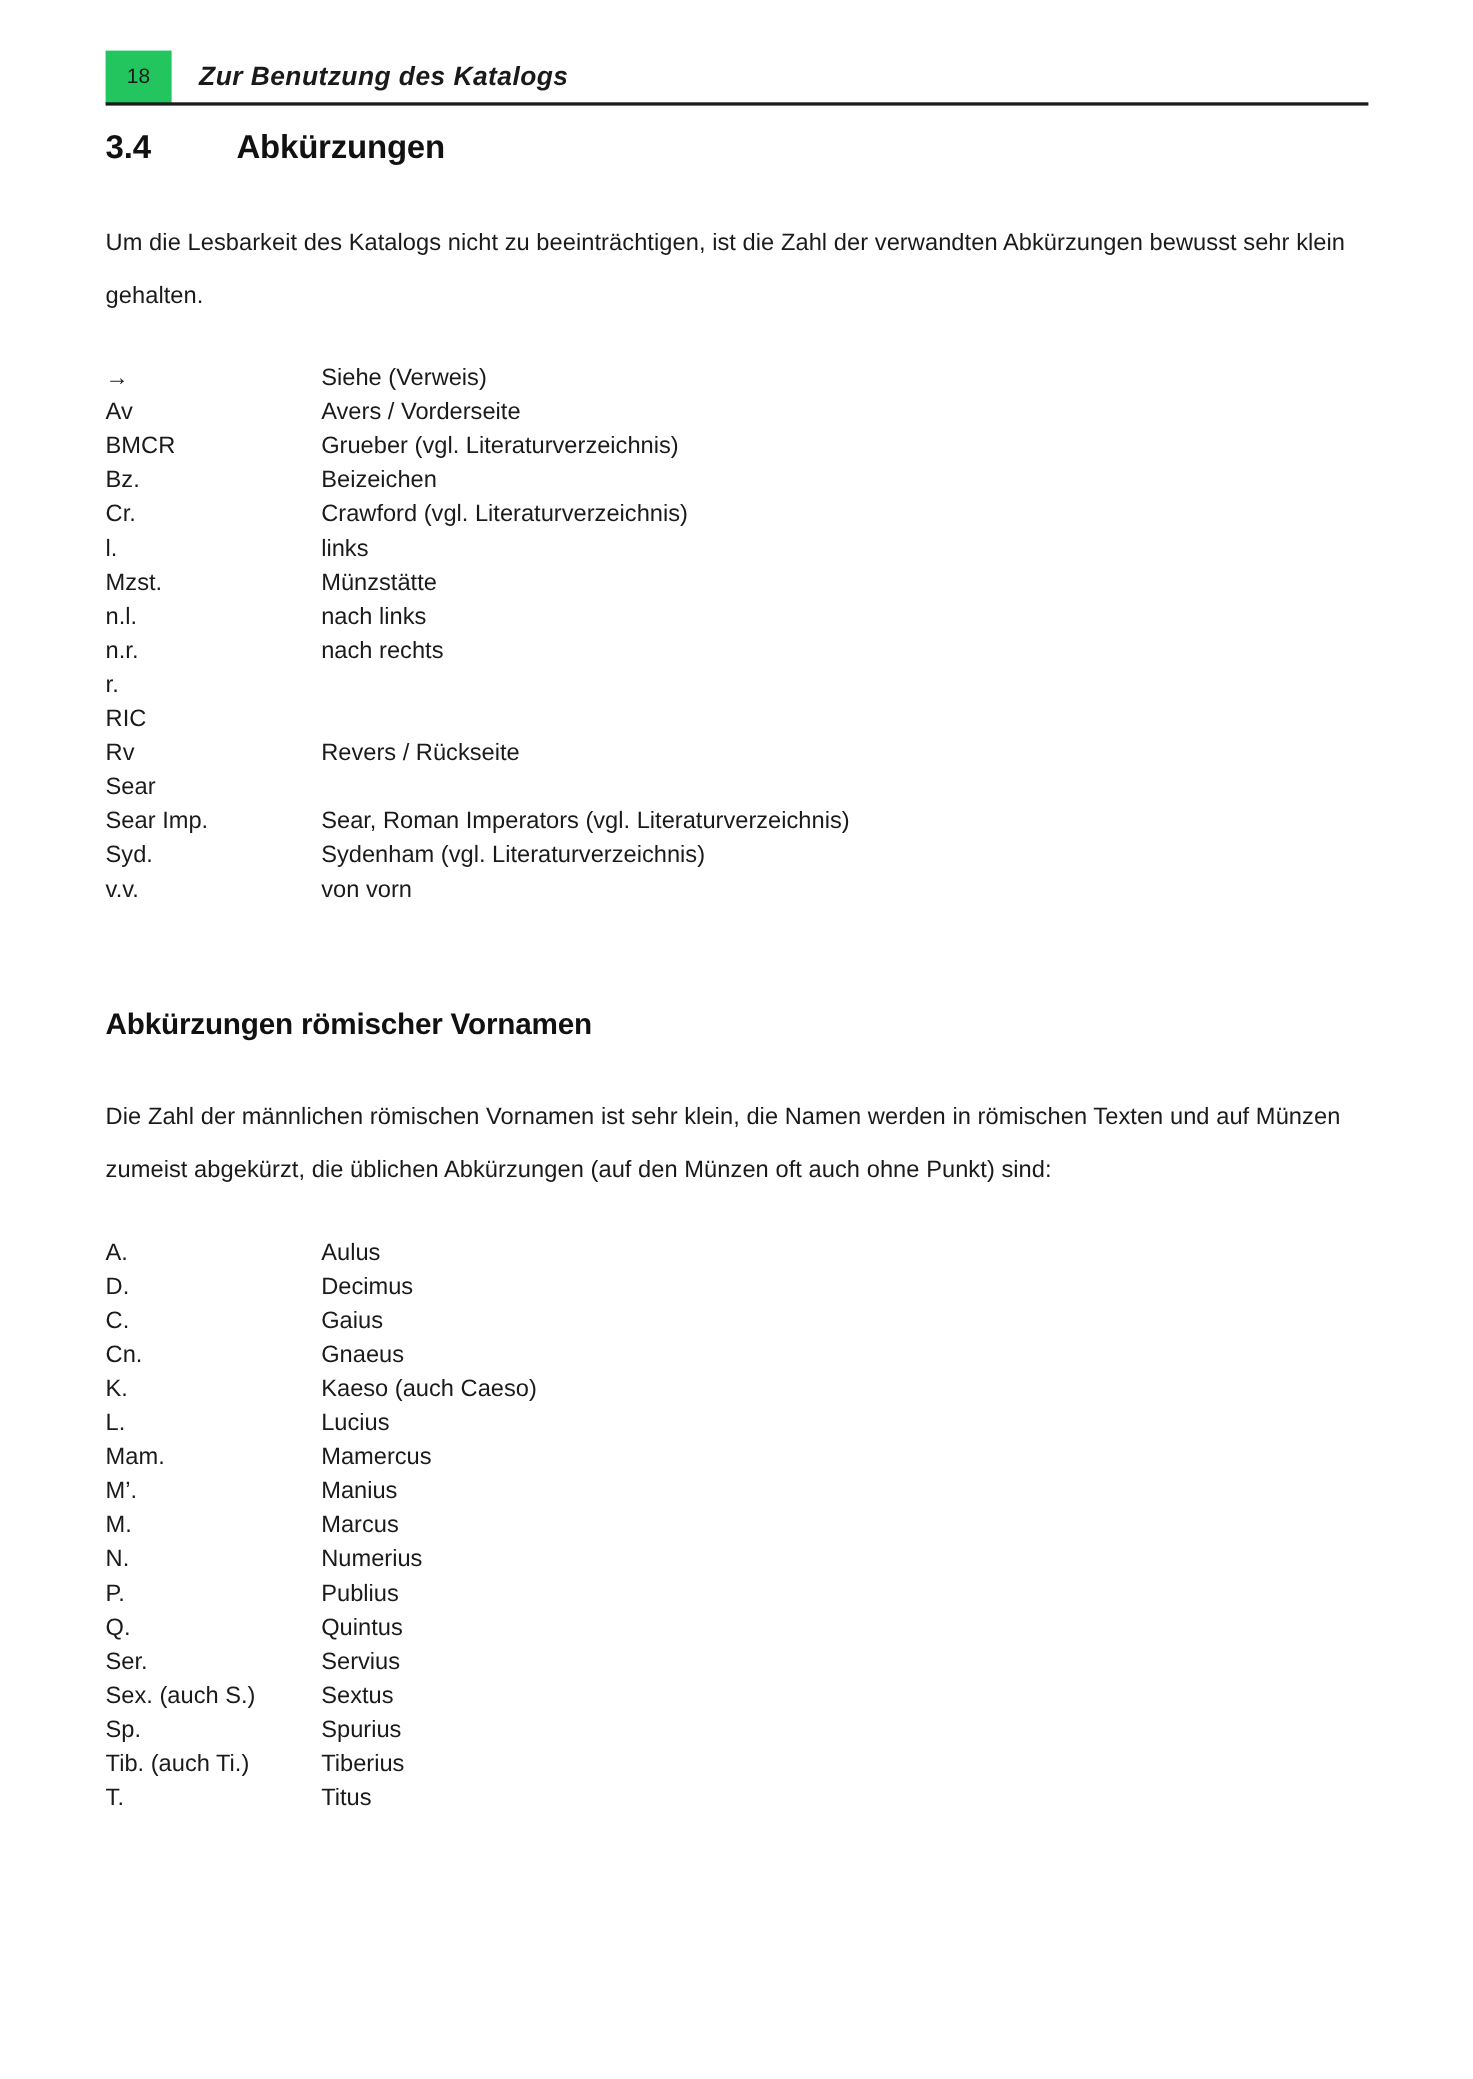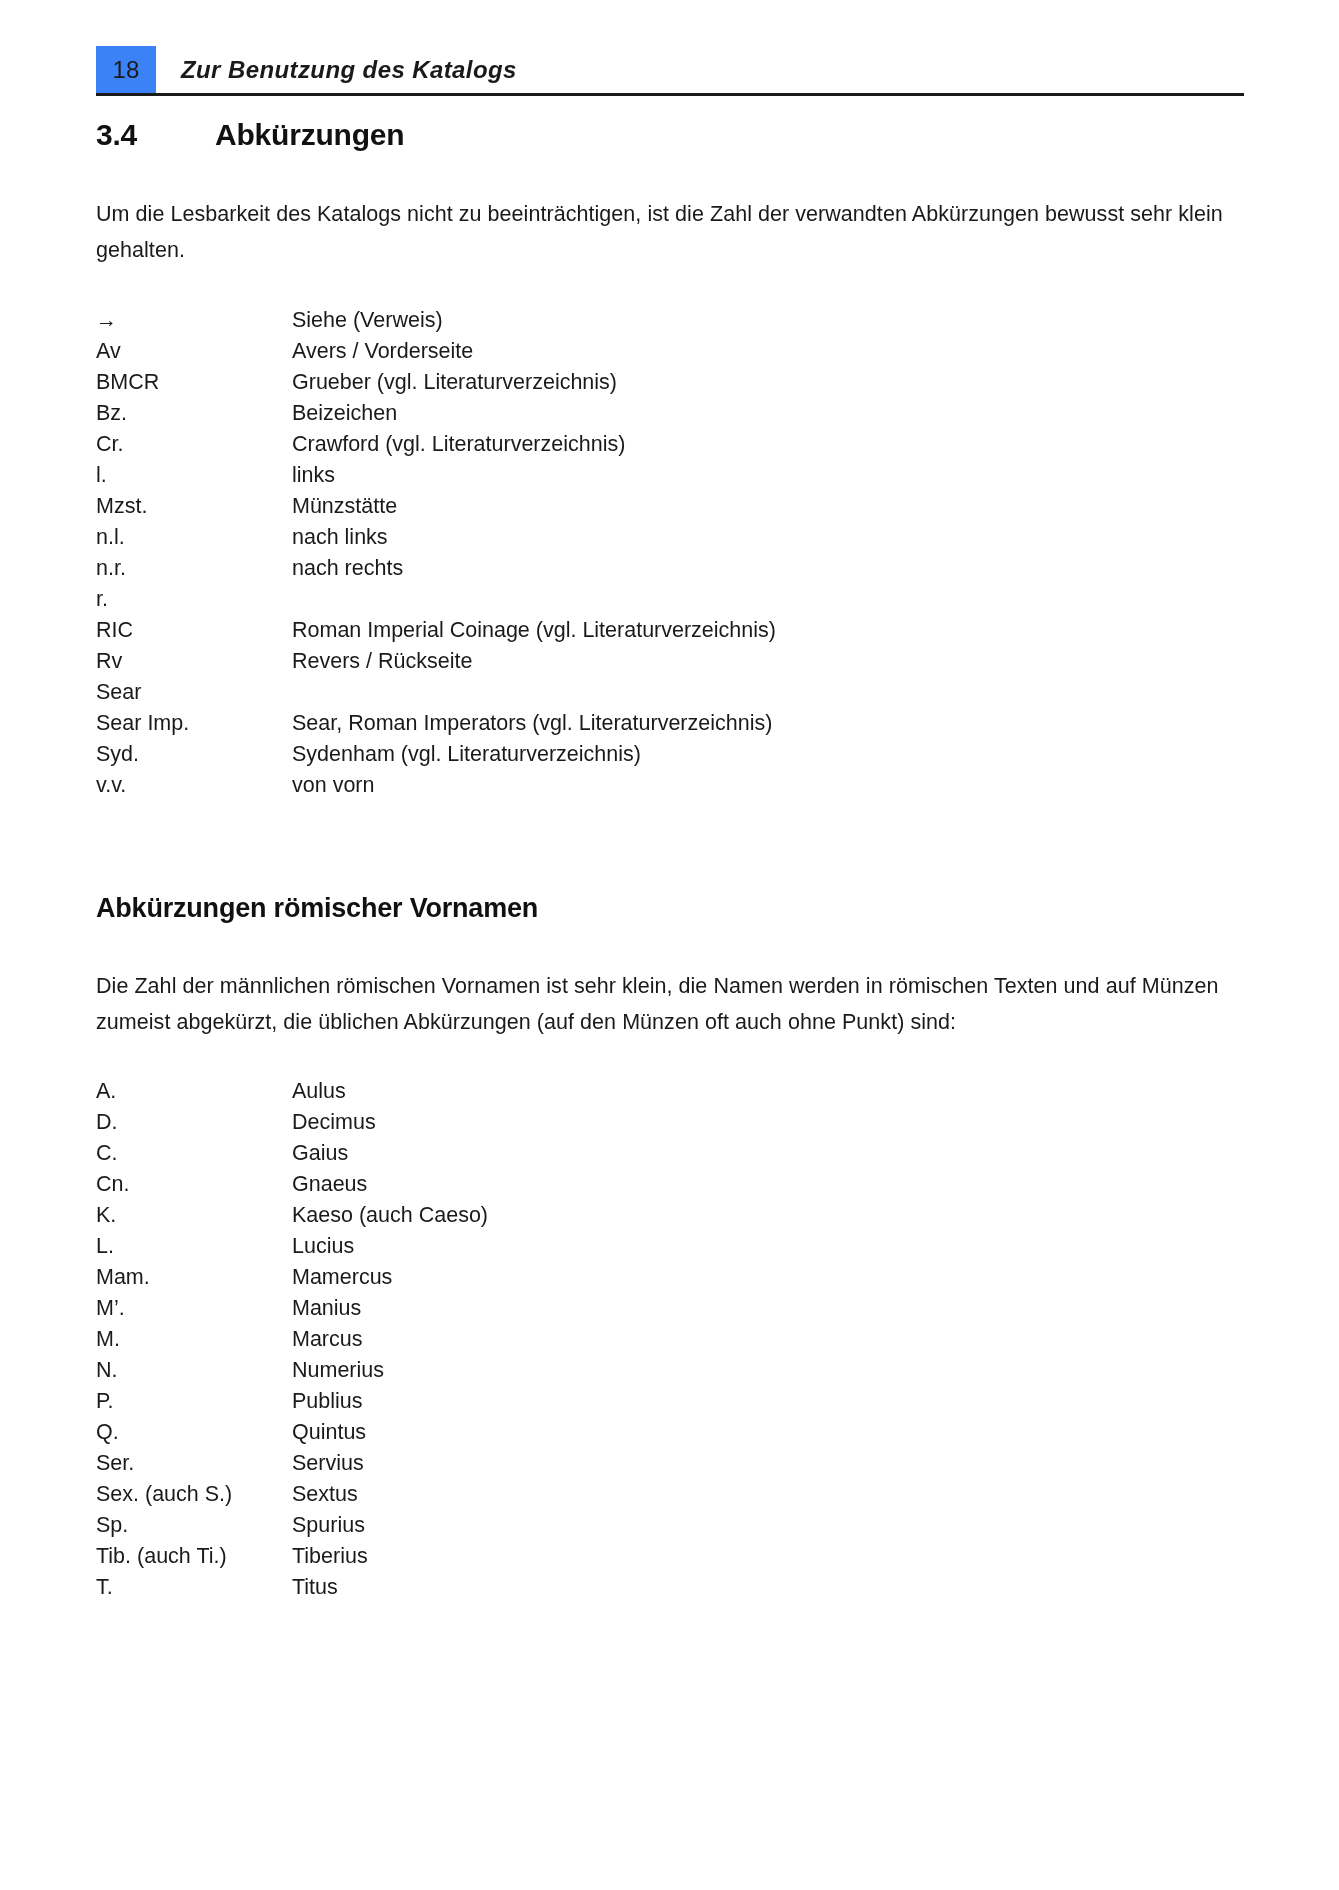--- a/index.html
+++ b/index.html
@@ -32,25 +32,25 @@
     top: 46px;
     width: 1150px;
     height: 48px;
   }
   .folio {
     position: absolute;
     left: 0;
     top: 0;
     width: 60px;
     height: 48px;
-    background: #3b82f6;
+    background: #22c55e;
     display: flex;
     align-items: center;
     justify-content: center;
-    font-size: 24px;
+    font-size: 19px;
     letter-spacing: .2px;
     color: #1a1a1a;
   }
   .running-head {
     position: absolute;
     left: 85px;
     top: 0;
     height: 48px;
     display: flex;
     align-items: center;
@@ -96,21 +96,21 @@
     margin: 0;
     font-size: 27px;
     font-weight: bold;
     letter-spacing: -0.2px;
     color: #111;
   }
 
   p.body-text {
     margin: 0;
     font-size: 21.5px;
-    line-height: 36px;
+    line-height: 48px;
     color: #1a1a1a;
     letter-spacing: .05px;
   }
 
   
   .deflist {
     font-size: 21.5px;
     line-height: 31px;
     color: #1a1a1a;
   }
@@ -196,21 +196,20 @@
         </div>
         <div class="row">
           <div class="term">n.r.</div>
           <div class="desc">nach rechts</div>
         </div>
         <div class="row">
           <div class="term">r.</div>
         </div>
         <div class="row">
           <div class="term">RIC</div>
-          <div class="desc">Roman Imperial Coinage (vgl. Literaturverzeichnis)</div>
         </div>
         <div class="row">
           <div class="term">Rv</div>
           <div class="desc">Revers / Rückseite</div>
         </div>
         <div class="row">
           <div class="term">Sear</div>
         </div>
         <div class="row">
           <div class="term">Sear Imp.</div>

